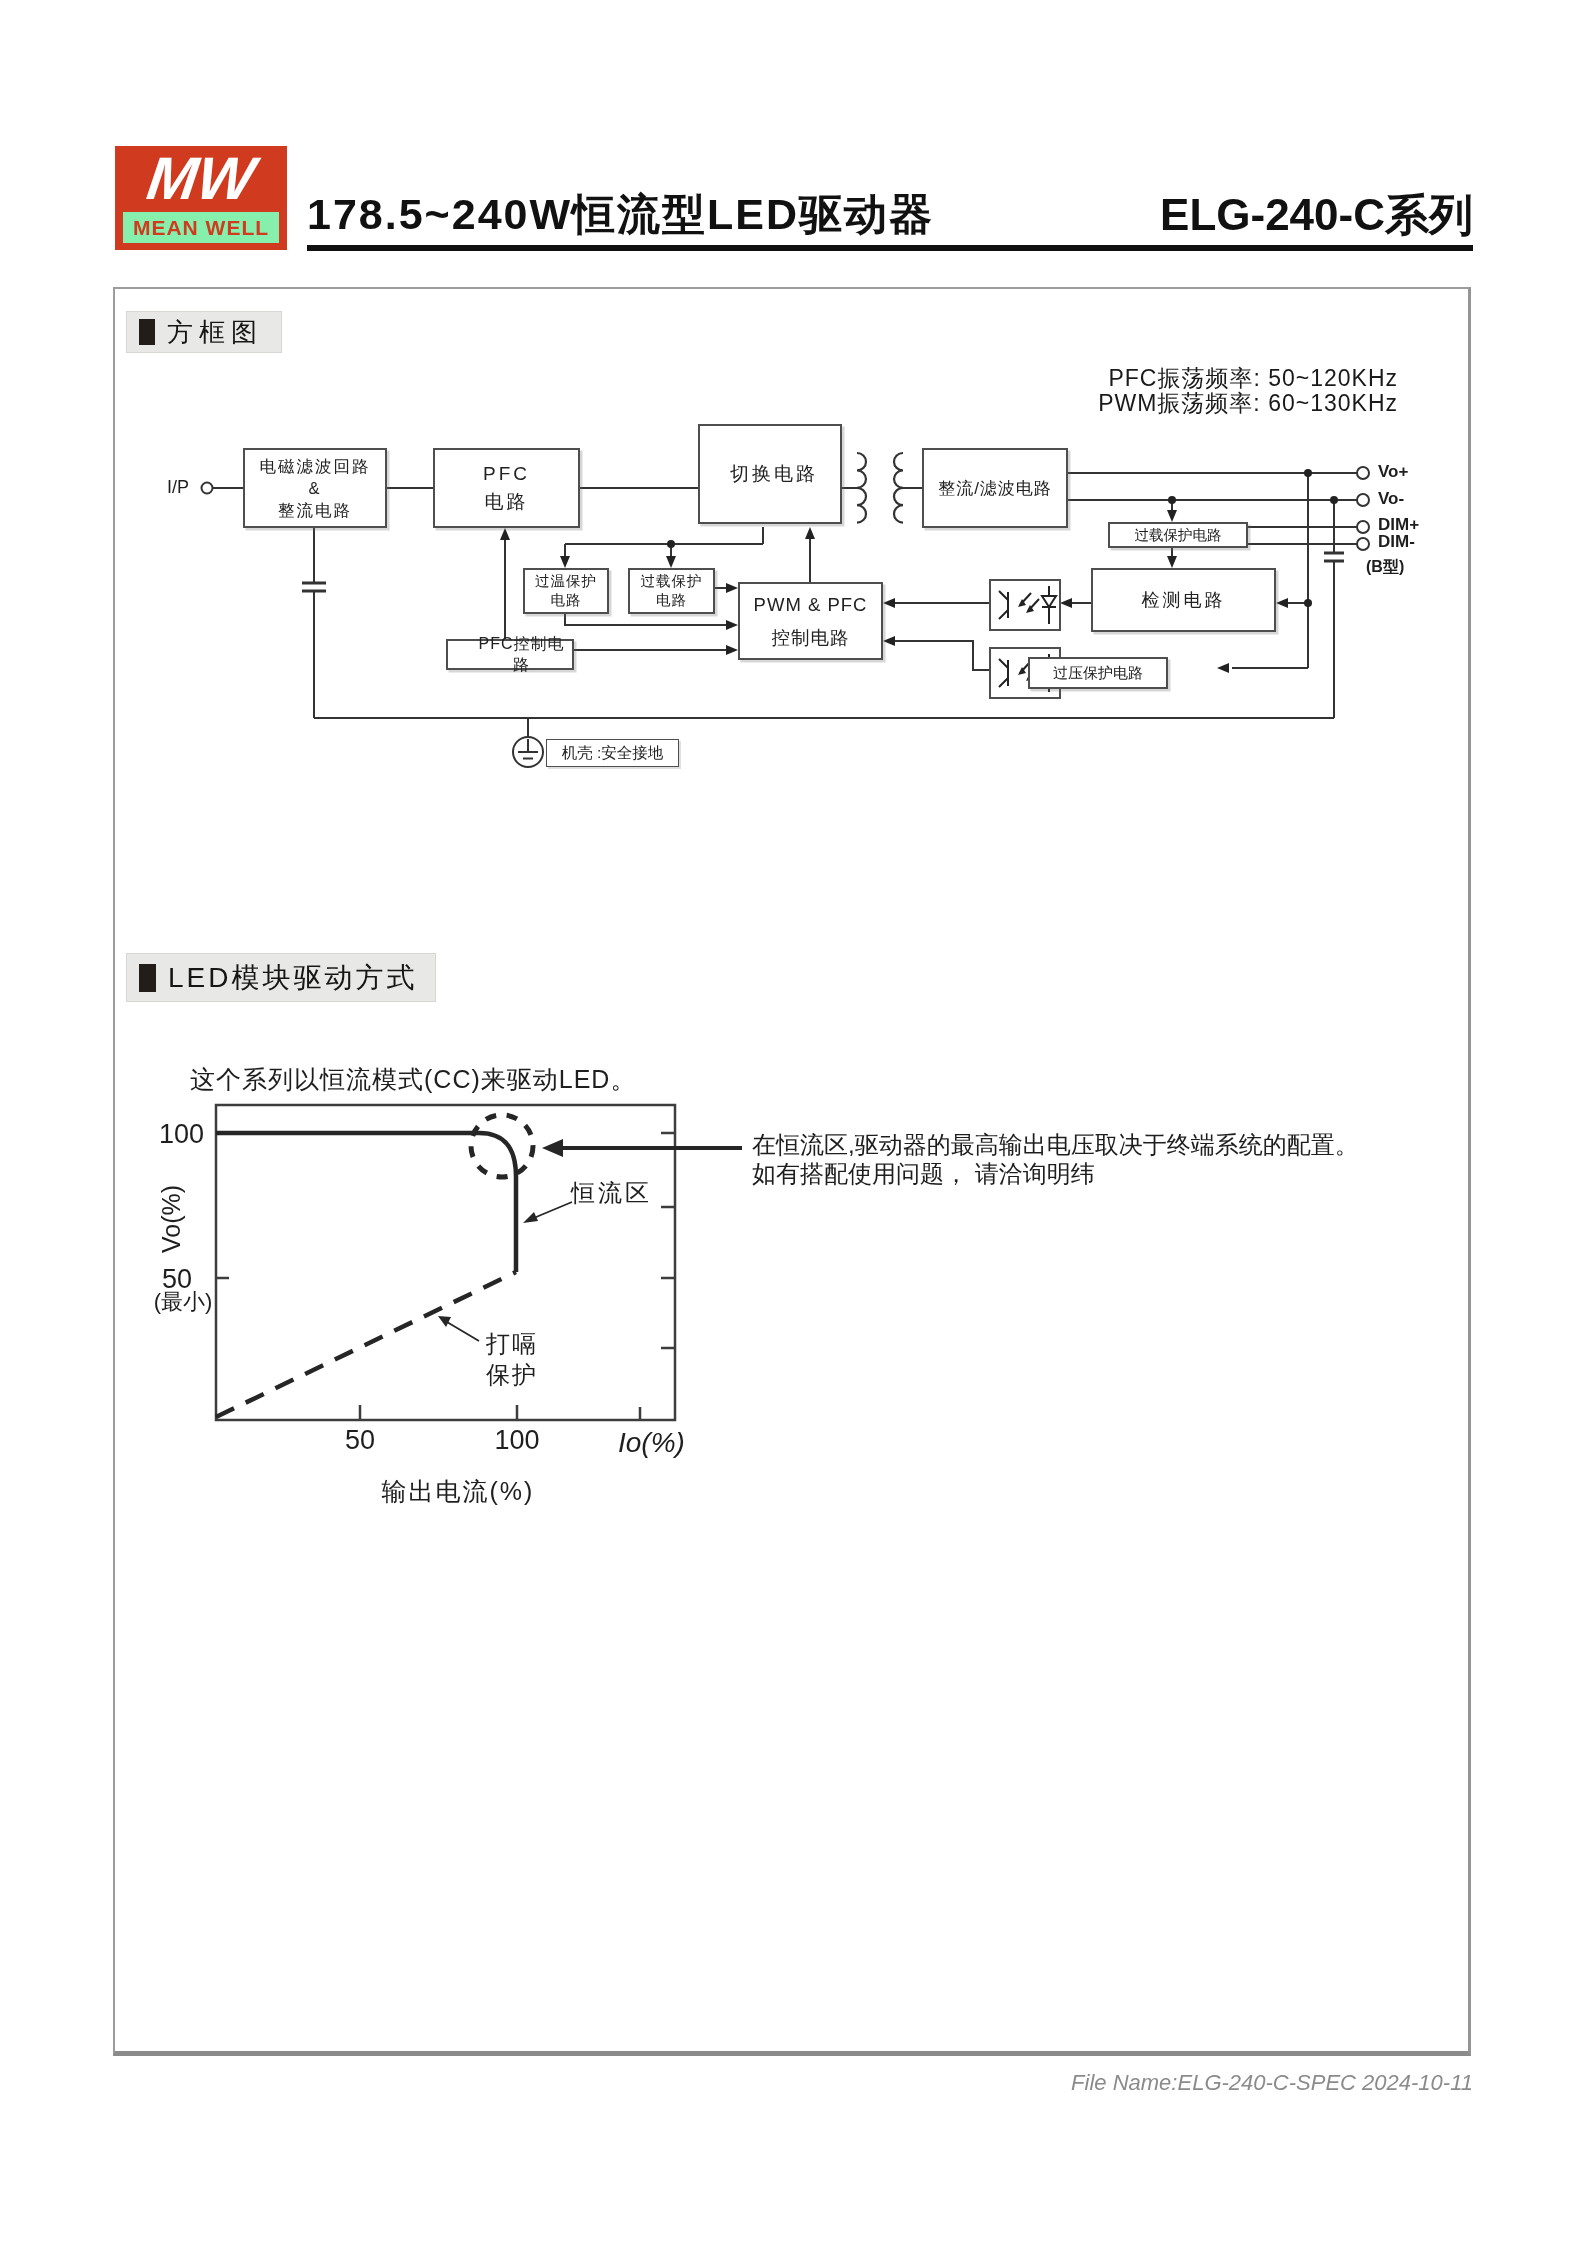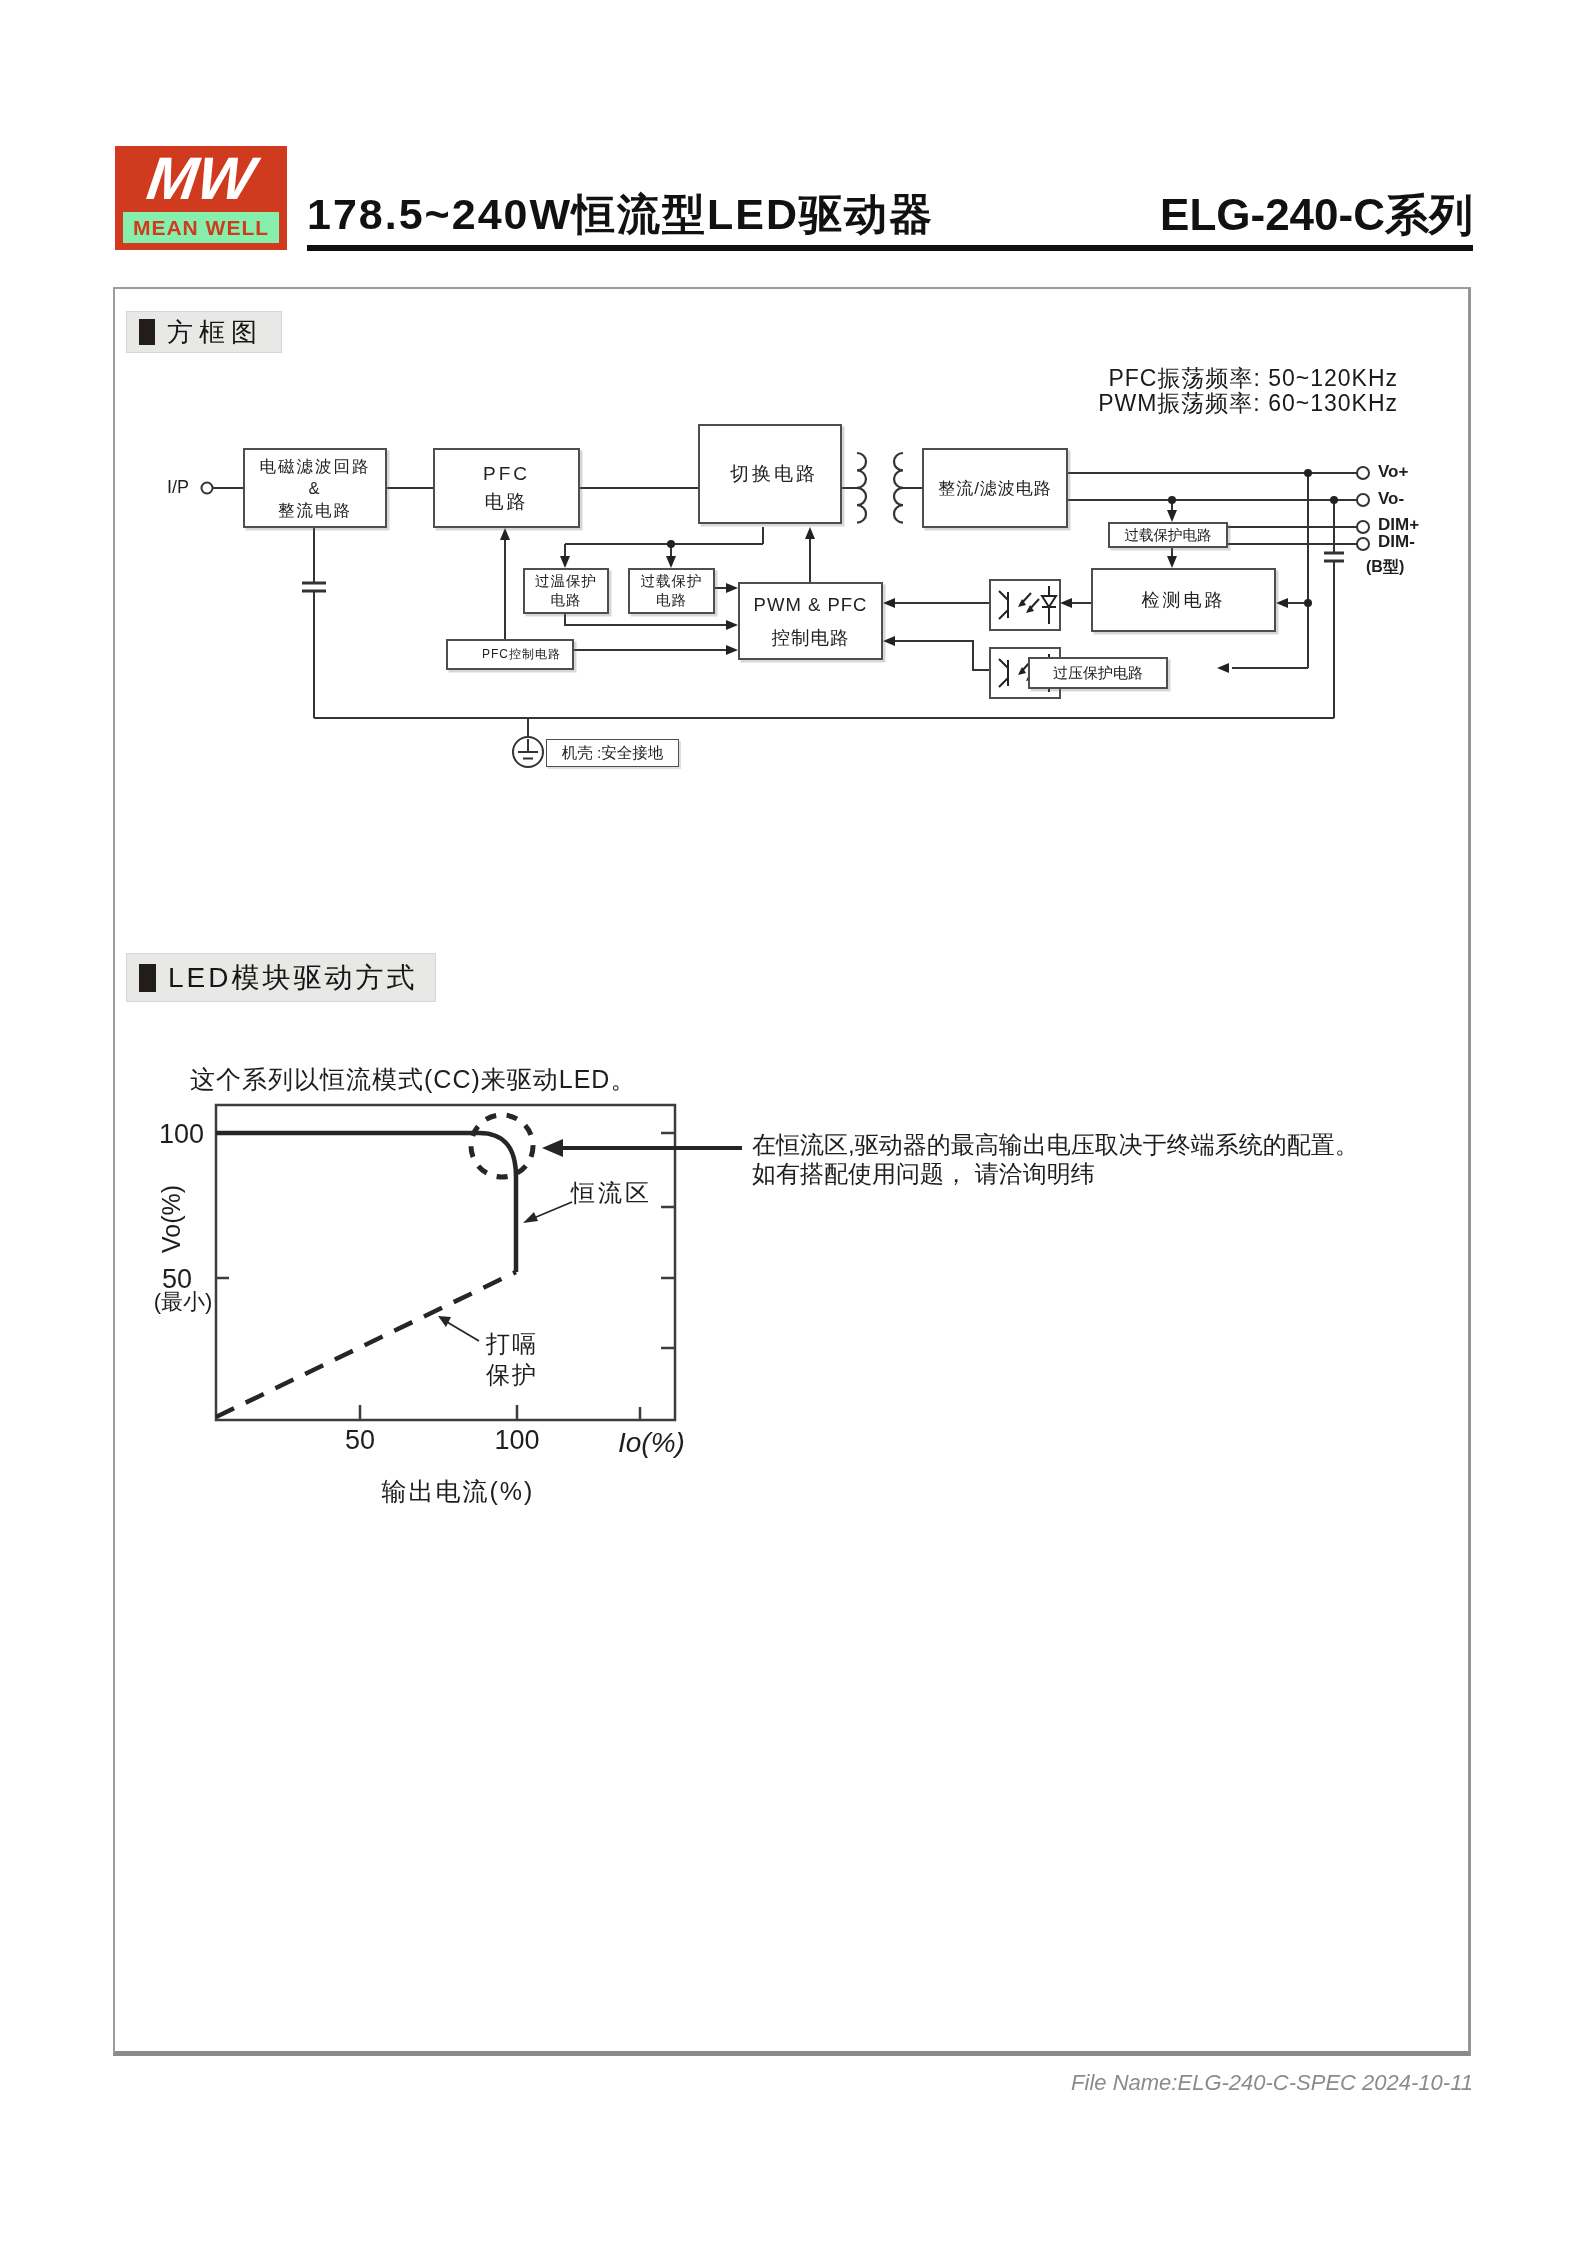--- a/index.html
+++ b/index.html
@@ -201,22 +201,22 @@
   <div class="box" style="left:433px;top:448px;width:147px;height:80px;font-size:19px;letter-spacing:3px;line-height:1.5;">PFC
 电路</div>
   <div class="box" style="left:698px;top:424px;width:144px;height:100px;font-size:19px;letter-spacing:3px;padding-left:8px;">切换电路</div>
   <div class="box" style="left:922px;top:448px;width:146px;height:80px;font-size:17px;letter-spacing:1px;">整流/滤波电路</div>
   <div class="box" style="left:523px;top:568px;width:86px;height:46px;font-size:14.5px;letter-spacing:1px;line-height:1.3;">过温保护
 电路</div>
   <div class="box" style="left:628px;top:568px;width:87px;height:46px;font-size:14.5px;letter-spacing:1px;line-height:1.3;">过载保护
 电路</div>
   <div class="box" style="left:738px;top:582px;width:145px;height:78px;font-size:18.5px;letter-spacing:1px;line-height:1.8;">PWM &amp; PFC
 控制电路</div>
-  <div class="box" style="left:446px;top:639px;width:128px;height:31px;font-size:12px;letter-spacing:1px;padding-left:23px;">PFC控制电路</div>
-  <div class="box" style="left:1108px;top:522px;width:120px;height:26px;font-size:14.5px;">过载保护电路</div>
+  <div class="box" style="left:446px;top:639px;width:128px;height:31px;font-size:16px;letter-spacing:1px;padding-left:23px;">PFC控制电路</div>
+  <div class="box" style="left:1108px;top:522px;width:140px;height:26px;font-size:14.5px;">过载保护电路</div>
   <div class="box" style="left:1091px;top:568px;width:185px;height:64px;font-size:18px;letter-spacing:3px;">检测电路</div>
   <div class="box" style="left:1028px;top:657px;width:140px;height:32px;font-size:15px;">过压保护电路</div>
   <div class="box" style="left:546px;top:739px;width:133px;height:28px;font-size:15.5px;border-width:1.5px;box-shadow:2px 2px 0 rgba(110,110,110,.22);">机壳 :安全接地</div>
 
   <div class="lbl" style="left:167px;top:477px;font-size:18px;">I/P</div>
   <div class="lbl term" style="left:1378px;top:462px;">Vo+</div>
   <div class="lbl term" style="left:1378px;top:489px;">Vo-</div>
   <div class="lbl term" style="left:1378px;top:515px;">DIM+</div>
   <div class="lbl term" style="left:1378px;top:532px;">DIM-</div>
   <div class="lbl term" style="left:1366px;top:557px;font-size:16px;">(B型)</div>

